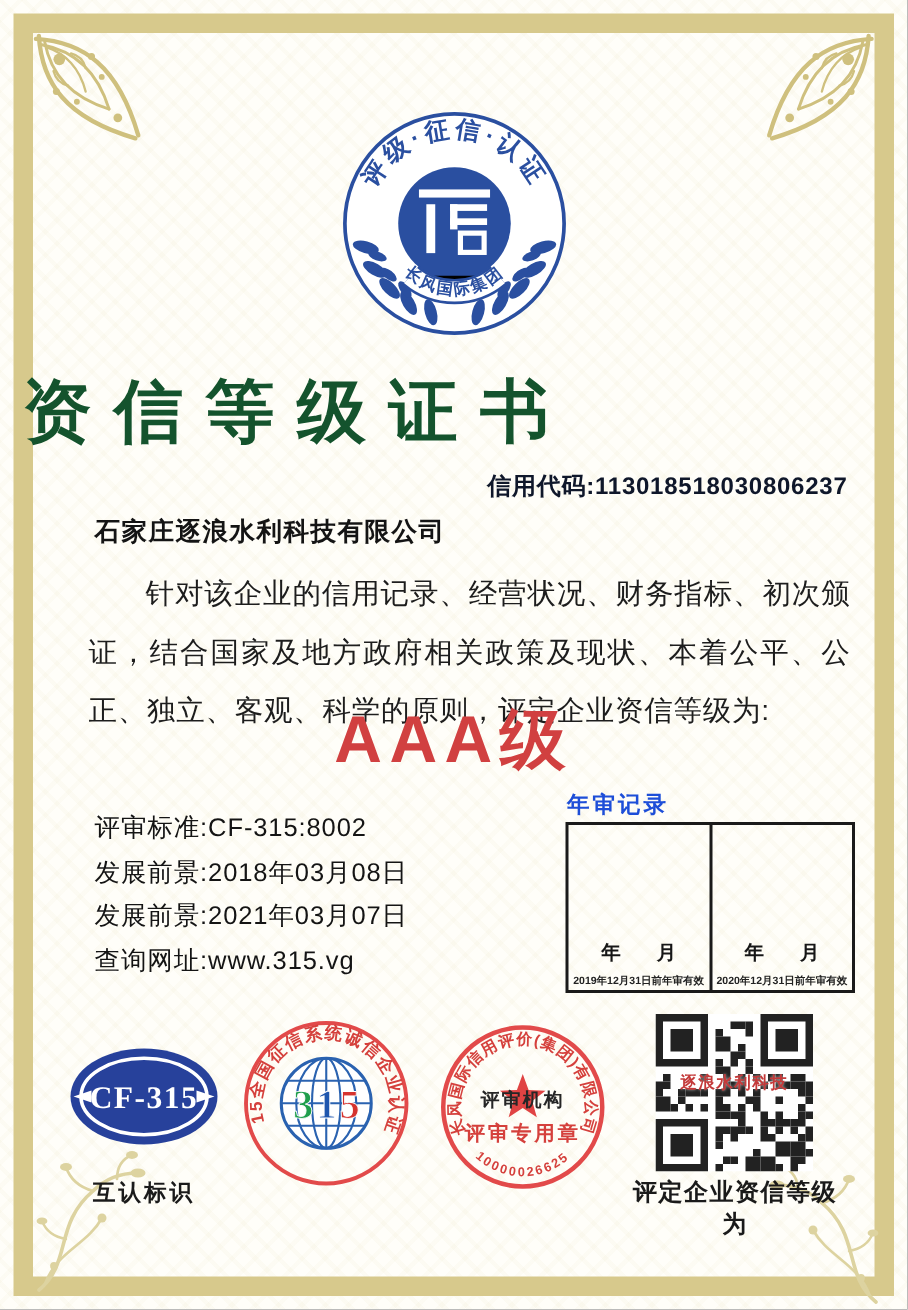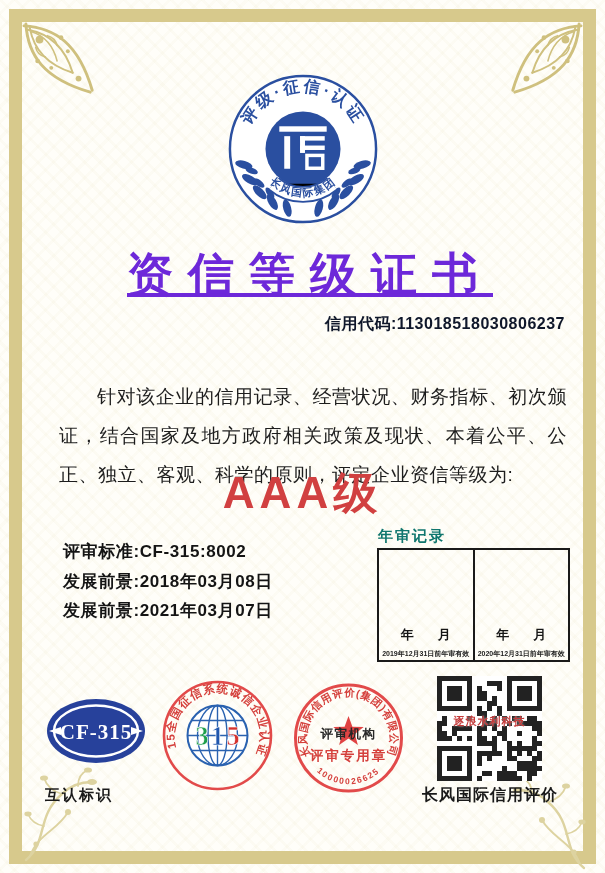--- a/index.html
+++ b/index.html
@@ -20,24 +20,23 @@
   .corner{position:absolute;width:78px;height:78px;color:#cfc07e;}
   .corner.tl{top:22px;left:22px;}
   .corner.tr{top:22px;right:22px;transform:scaleX(-1);}
   .spray{position:absolute;width:86px;height:100px;color:#ddd3a0;}
   .spray.bl{left:18px;top:764px;}
   .spray.br{left:506px;top:772px;transform:scaleX(-1);}
 
   .emblem{position:absolute;left:224px;top:70px;width:158px;height:158px;}
 
   .title{
-    position:absolute;top:244px;left:0;width:605px;text-align:center;
-    font-size:46px;font-weight:bold;color:#6d28d9;letter-spacing:15px;
+    position:absolute;top:244px;left:0;width:605px;
+    font-size:46px;font-weight:bold;color:#14532d;letter-spacing:15px;
     text-indent:15px;
-    text-decoration:underline;
   }
   .credit-code{
     position:absolute;top:314px;right:40px;
     font-size:16px;font-weight:bold;color:#0f172a;letter-spacing:.5px;
   }
   .company{
     position:absolute;top:343px;left:63px;
     font-size:17px;font-weight:bold;color:#141414;letter-spacing:1px;
   }
   .body-par{
@@ -45,46 +44,46 @@
     font-size:19px;line-height:39px;color:#1d1d1d;
     text-align:justify;text-indent:2em;letter-spacing:.5px;font-weight:500;
   }
   .rating{
     position:absolute;top:464px;left:0;width:605px;text-align:center;
     font-family:Liberation Sans, sans-serif;
     font-size:44px;font-weight:bold;color:#d14040;letter-spacing:5px;
   }
   .details{position:absolute;top:540px;left:63px;}
   .details div{
-    font-size:17px;font-weight:bold;color:#141414;
+    font-size:17px;font-weight:normal;color:#141414;
     height:29.5px;letter-spacing:.6px;
   }
   .ar-label{
     position:absolute;top:527px;left:378px;
-    font-size:15px;font-weight:bold;color:#0f766e;letter-spacing:2px;
+    font-size:15px;font-weight:bold;color:#1d4ed8;letter-spacing:2px;
   }
   .ar-box{
     position:absolute;top:548px;left:377px;width:189px;height:110px;
     border:2px solid #1a1a1a;display:flex;
   }
   .ar-cell{position:relative;flex:1;}
   .ar-cell + .ar-cell{border-left:2px solid #1a1a1a;}
   .ar-ym{
     position:absolute;bottom:16px;left:0;right:0;text-align:center;
     font-size:13px;font-weight:bold;color:#161616;
   }
   .ar-ym span{margin:0 12px;}
   .ar-note{
     position:absolute;bottom:1px;left:0;right:0;text-align:center;
     font-size:7px;font-weight:bold;color:#222;white-space:nowrap;
   }
 
   .cf315{position:absolute;left:45px;top:696px;width:102px;height:70px;}
   .cf315-caption{
-    position:absolute;left:45px;top:786px;width:102px;
+    position:absolute;left:45px;top:786px;width:102px;text-align:center;
     font-size:15px;font-weight:bold;color:#1a1a1a;letter-spacing:2px;
   }
   .globe-stamp{position:absolute;left:161px;top:679px;width:113px;height:113px;}
   .review-seal{position:absolute;left:292px;top:680px;width:113px;height:121px;}
 
   .qr-wrap{position:absolute;left:437px;top:676px;width:105px;height:105px;}
   .qr-overlay{
     position:absolute;left:437px;top:714px;width:105px;text-align:center;
     font-size:11px;font-weight:bold;color:#c43a3a;letter-spacing:1px;
     text-shadow:0 0 2px rgba(255,255,255,.7);
@@ -220,27 +219,29 @@
     <use href="#emb-band"></use>
     <path d="M -29.6 35.2 A 46 46 0 0 0 29.6 35.2" fill="none" stroke="#2a4fa0" stroke-width="17"></path>
     <path d="M -29.6 35.2 A 46 46 0 0 0 29.6 35.2" fill="none" stroke="#ffffff" stroke-width="13.5"></path>
     <text font-size="11" font-weight="bold" fill="#2a4fa0" letter-spacing="1.5">
       <textPath href="#emb-bot" startOffset="50%" text-anchor="middle">长风国际集团</textPath>
     </text>
   </svg>
 
   <div class="title">资信等级证书</div>
   <div class="credit-code">信用代码:113018518030806237</div>
+  <div class="company">石家庄逐浪水利科技有限公司</div>
   <div class="body-par">针对该企业的信用记录、经营状况、财务指标、初次颁证，结合国家及地方政府相关政策及现状、本着公平、公正、独立、客观、科学的原则，评定企业资信等级为:</div>
   <div class="rating">AAA级</div>
 
   <div class="details">
     <div>评审标准:CF-315:8002</div>
     <div>发展前景:2018年03月08日</div>
     <div>发展前景:2021年03月07日</div>
+    <div>查询网址:www.315.vg</div>
   </div>
 
   <div class="ar-label">年审记录</div>
   <div class="ar-box">
     <div class="ar-cell">
       <div class="ar-ym">
         <span>年</span><span>月</span>
       </div>
       <div class="ar-note">2019年12月31日前年审有效</div>
     </div>
@@ -433,15 +434,15 @@
         <rect x="10" y="10" width="15" height="15" fill="#222"></rect>
         <rect x="70" y="0" width="35" height="35" fill="#222"></rect>
         <rect x="75" y="5" width="25" height="25" fill="#fff"></rect>
         <rect x="80" y="10" width="15" height="15" fill="#222"></rect>
         <rect x="0" y="70" width="35" height="35" fill="#222"></rect>
         <rect x="5" y="75" width="25" height="25" fill="#fff"></rect>
         <rect x="10" y="80" width="15" height="15" fill="#222"></rect>
       </svg>
   </div>
   <div class="qr-overlay">逐浪水利科技</div>
-  <div class="qr-caption">长风国际信用评价</div>
+  <div class="qr-caption">评定企业资信等级为</div>
 
 </div>
 
 </body></html>

